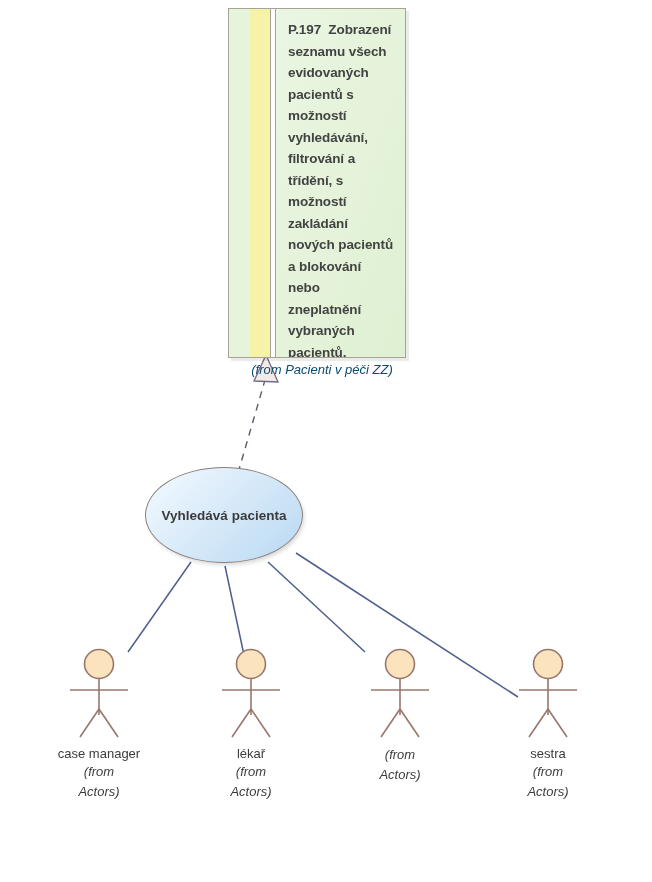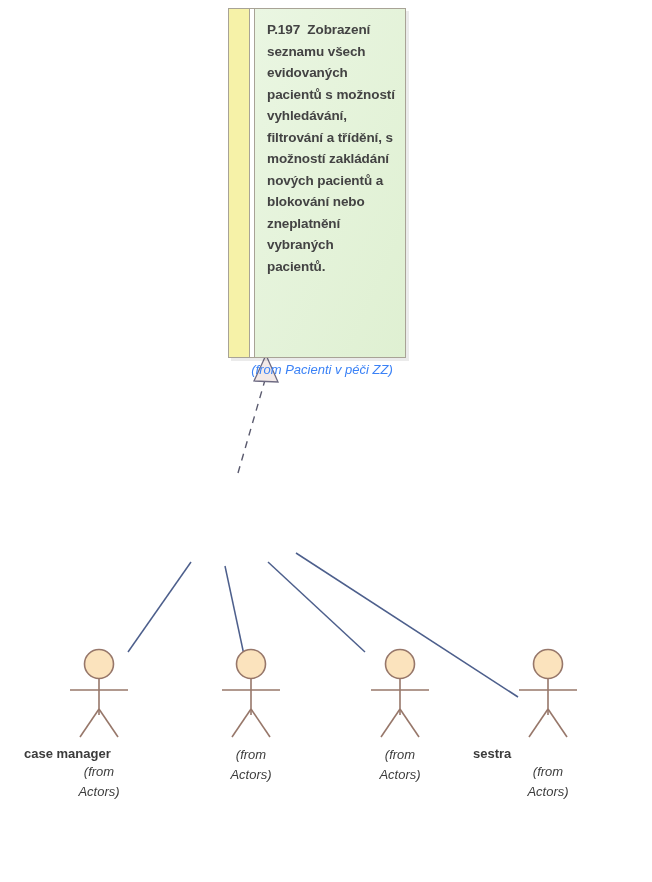--- a/index.html
+++ b/index.html
@@ -39,20 +39,21 @@
     top: 8px;
     width: 178px;
     height: 350px;
     box-sizing: border-box;
     border: 1px solid #a8a396;
     background: #e6f4dc;
     box-shadow: 3px 3px 0 0 rgba(0,0,0,0.08);
     display: flex;
     flex-direction: row;
     align-items: stretch;
+    padding-left: 21px;
   }
   .note-stripe {
     width: 20px;
     background: #f6f2a8;
     border-right: 1px solid #a8a396;
     flex: 0 0 20px;
   }
   .note-gap {
     width: 4px;
     flex: 0 0 4px;
@@ -76,21 +77,21 @@
   }
 
   .note-from {
     position: absolute;
     left: 222px;
     top: 362px;
     width: 200px;
     text-align: center;
     font-size: 13px;
     font-style: italic;
-    color: #3b82f6;
+    color: #0c4a6e;
     white-space: nowrap;
   }
 
   
   .usecase {
     position: absolute;
     left: 145px;
     top: 467px;
     width: 158px;
     height: 96px;
@@ -126,22 +127,23 @@
     width: 150px;
     top: 645px;
   }
   .actor-figure {
     width: 150px;
     height: 100px;
     position: relative;
   }
   .actor-name {
     margin-top: 1px;
+    text-align: center;
     font-size: 13px;
-    font-weight: bold;
+    font-weight: normal;
     color: #3b3b3b;
     line-height: 16px;
   }
   .actor-from {
     margin-top: 0;
     text-align: center;
     font-size: 13px;
     font-style: italic;
     color: #3c3c3c;
     line-height: 20px;
@@ -170,20 +172,24 @@
   <div class="note">
     <div class="note-stripe"></div>
     <div class="note-gap"></div>
     <div class="note-body">
       <div class="note-text">P.197  Zobrazení seznamu všech evidovaných pacientů s možností vyhledávání, filtrování a třídění, s možností zakládání nových pacientů a blokování nebo zneplatnění vybraných pacientů.</div>
     </div>
   </div>
 
   <div class="note-from">(from Pacienti v péči ZZ)</div>
 
+  <div class="usecase">
+    <div class="usecase-shape"></div>
+    <div class="usecase-label">Vyhledává pacienta</div>
+  </div>
 
   <div class="actor" style="left:24px;">
     <div class="actor-figure">
       <svg width="150" height="100" viewBox="0 0 150 100">
         <circle cx="75" cy="19" r="14.5" fill="#fbe3bd" stroke="#97776a" stroke-width="1.6"></circle>
         <line x1="75" y1="33.5" x2="75" y2="70" stroke="#97776a" stroke-width="1.6"></line>
         <line x1="46" y1="45" x2="104" y2="45" stroke="#97776a" stroke-width="1.6"></line>
         <line x1="75" y1="64" x2="56" y2="92" stroke="#97776a" stroke-width="1.6"></line>
         <line x1="75" y1="64" x2="94" y2="92" stroke="#97776a" stroke-width="1.6"></line>
       </svg>
@@ -198,20 +204,21 @@
   <div class="actor" style="left:176px;">
     <div class="actor-figure">
       <svg width="150" height="100" viewBox="0 0 150 100">
         <circle cx="75" cy="19" r="14.5" fill="#fbe3bd" stroke="#97776a" stroke-width="1.6"></circle>
         <line x1="75" y1="33.5" x2="75" y2="70" stroke="#97776a" stroke-width="1.6"></line>
         <line x1="46" y1="45" x2="104" y2="45" stroke="#97776a" stroke-width="1.6"></line>
         <line x1="75" y1="64" x2="56" y2="92" stroke="#97776a" stroke-width="1.6"></line>
         <line x1="75" y1="64" x2="94" y2="92" stroke="#97776a" stroke-width="1.6"></line>
       </svg>
     </div>
+    <div class="actor-name">lékař</div>
     <div class="actor-from">
       <div>(from</div>
       <div>Actors)</div>
     </div>
   </div>
 
   <div class="actor" style="left:325px;">
     <div class="actor-figure">
       <svg width="150" height="100" viewBox="0 0 150 100">
         <circle cx="75" cy="19" r="14.5" fill="#fbe3bd" stroke="#97776a" stroke-width="1.6"></circle>

